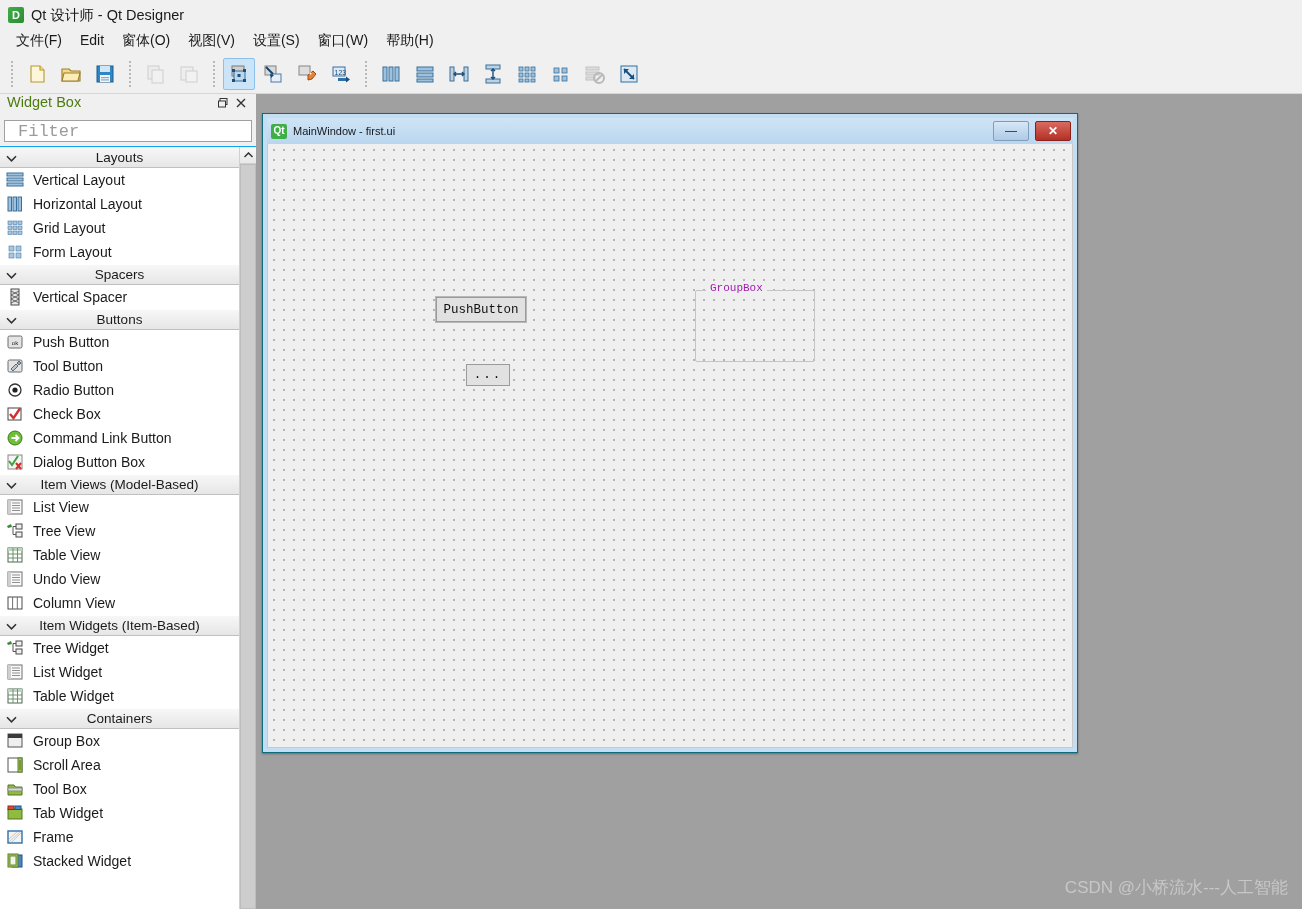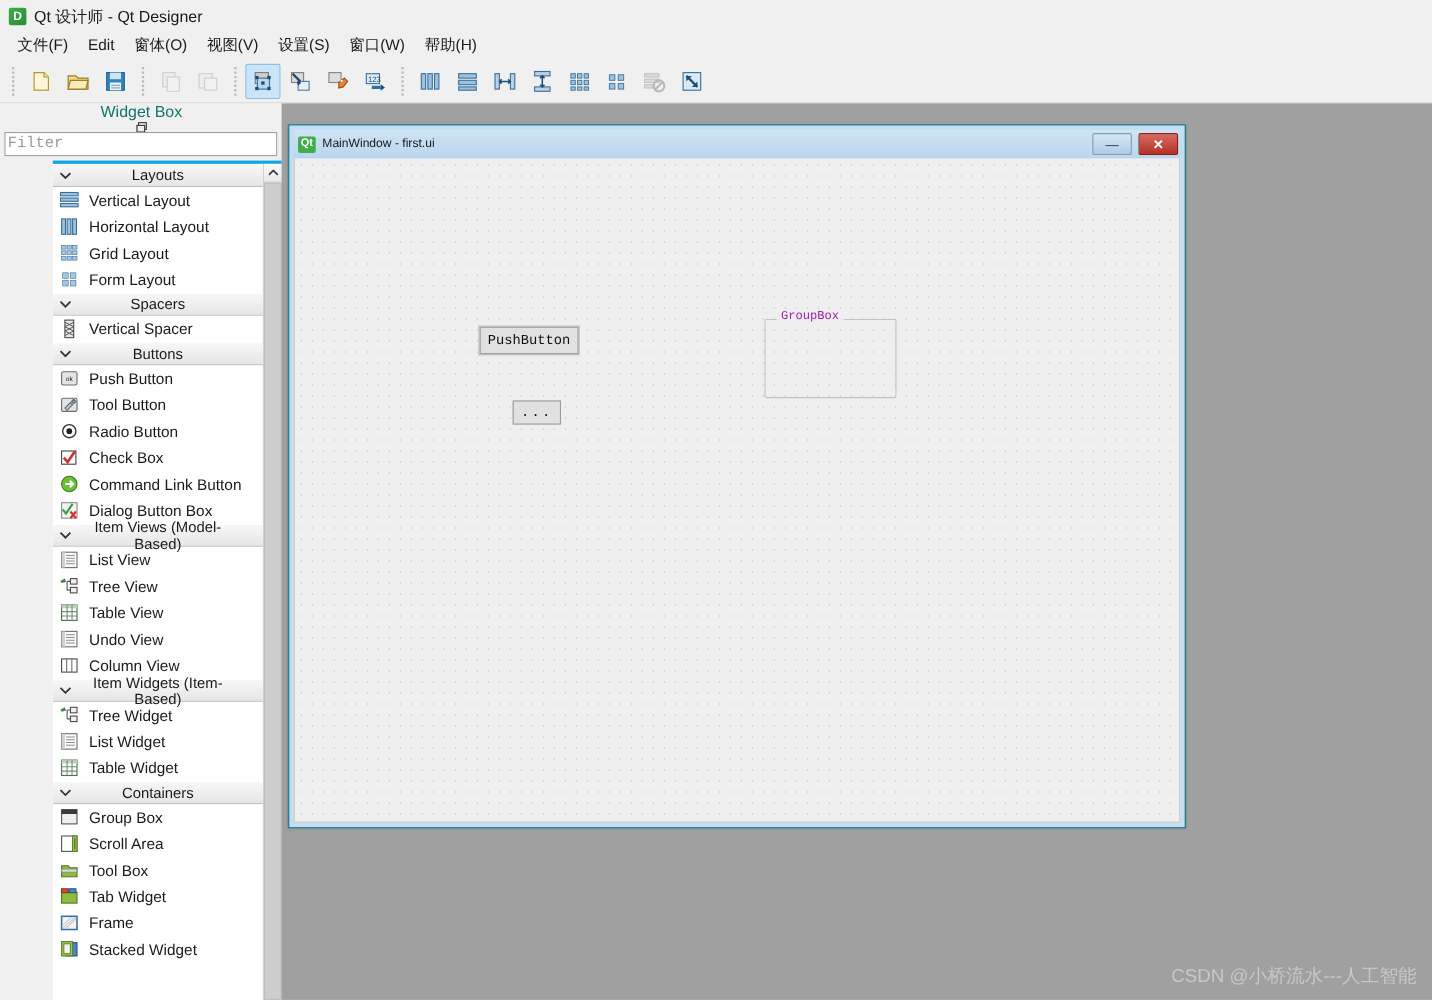--- a/index.html
+++ b/index.html
@@ -45,37 +45,37 @@
   }
   .tb-btn.sel { background: #cbe4f7; border-color: #8cc0e8; }
   .tb-btn.disabled { opacity: .45; }
 
   
   .dock {
     position: absolute; left: 0; top: 94px; width: 256px; height: 815px;
     background: #f0f0f0; display: flex; flex-direction: column;
   }
   .dock-title {
-    height: 26px; display: flex; align-items: center;
-    padding: 0 6px 0 7px; font-size: 14.5px; color: #0f766e; flex-direction: column;
+    height: 26px; display: flex; align-items: flex-start;
+    padding: 0 6px 0 7px; font-size: 14.5px; color: #4d7c0f;
   }
   .dock-title .t { flex: 1; }
   .dock-btn {
     width: 18px; height: 18px; display: flex; align-items: center; justify-content: center;
     color: #333;
   }
   .filter-wrap { padding: 0 4px 4px 4px; }
   .filter-input {
     width: 100%; height: 22px; border: 1px solid #a0a0a0; background: #fff;
-    font-family: "Liberation Mono", monospace; font-size: 14px;
-    padding: 0 2px; color: #222; outline: none;
+    font-family: "Liberation Mono", monospace; font-size: 17px;
+    padding: 0 13px; color: #222; outline: none;
   }
   .filter-input::placeholder { color: #9b9b9b; }
 
-  .wb-body { position: relative; flex: 1; display: flex; border-top: 3px solid #0ea5e9; margin-left: 48px; }
+  .wb-body { position: relative; flex: 1; display: flex; border-top: 1px solid #0ea5e9; }
   .wb-list { flex: 1; overflow: hidden; background: #fff; }
 
   .cat-header {
     height: 21px; display: flex; align-items: center;
     background: linear-gradient(#f7f7f7,#e6e6e6);
     border-top: 1px solid #ffffff; border-bottom: 1px solid #c0c0c0;
     font-size: 13.5px; color: #1a1a1a; position: relative;
   }
   .cat-arrow { width: 22px; text-align: center; font-size: 11px; color: #333; }
   .cat-label { flex: 1; text-align: center; padding-right: 22px; }

